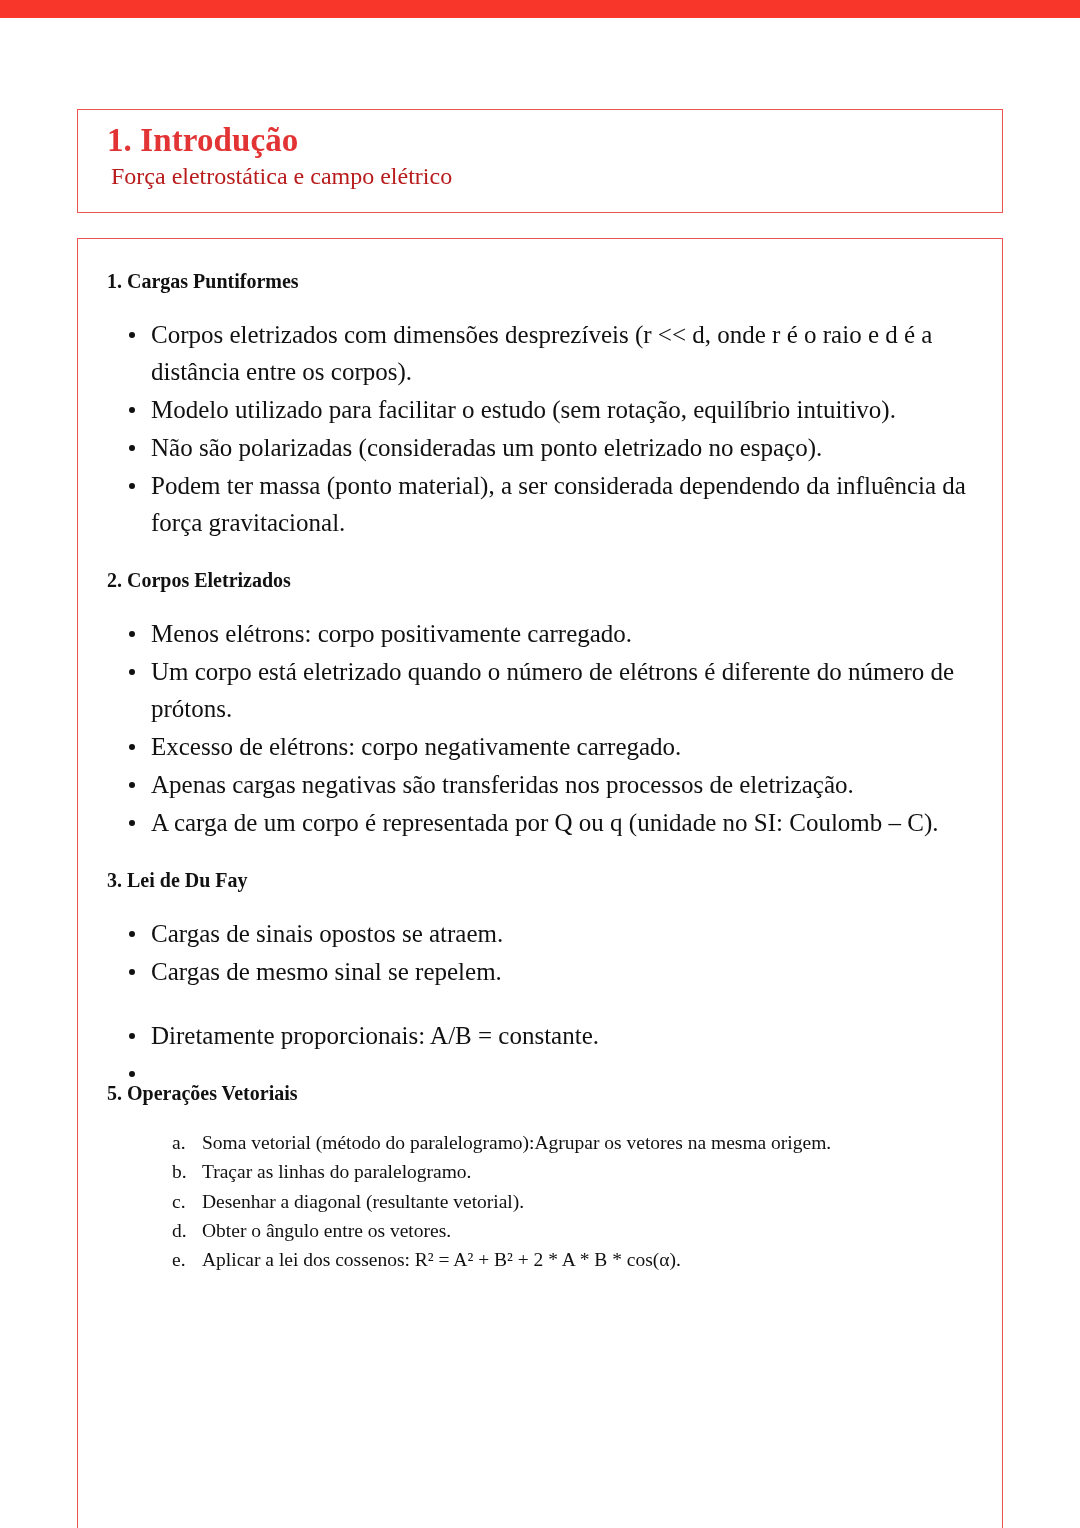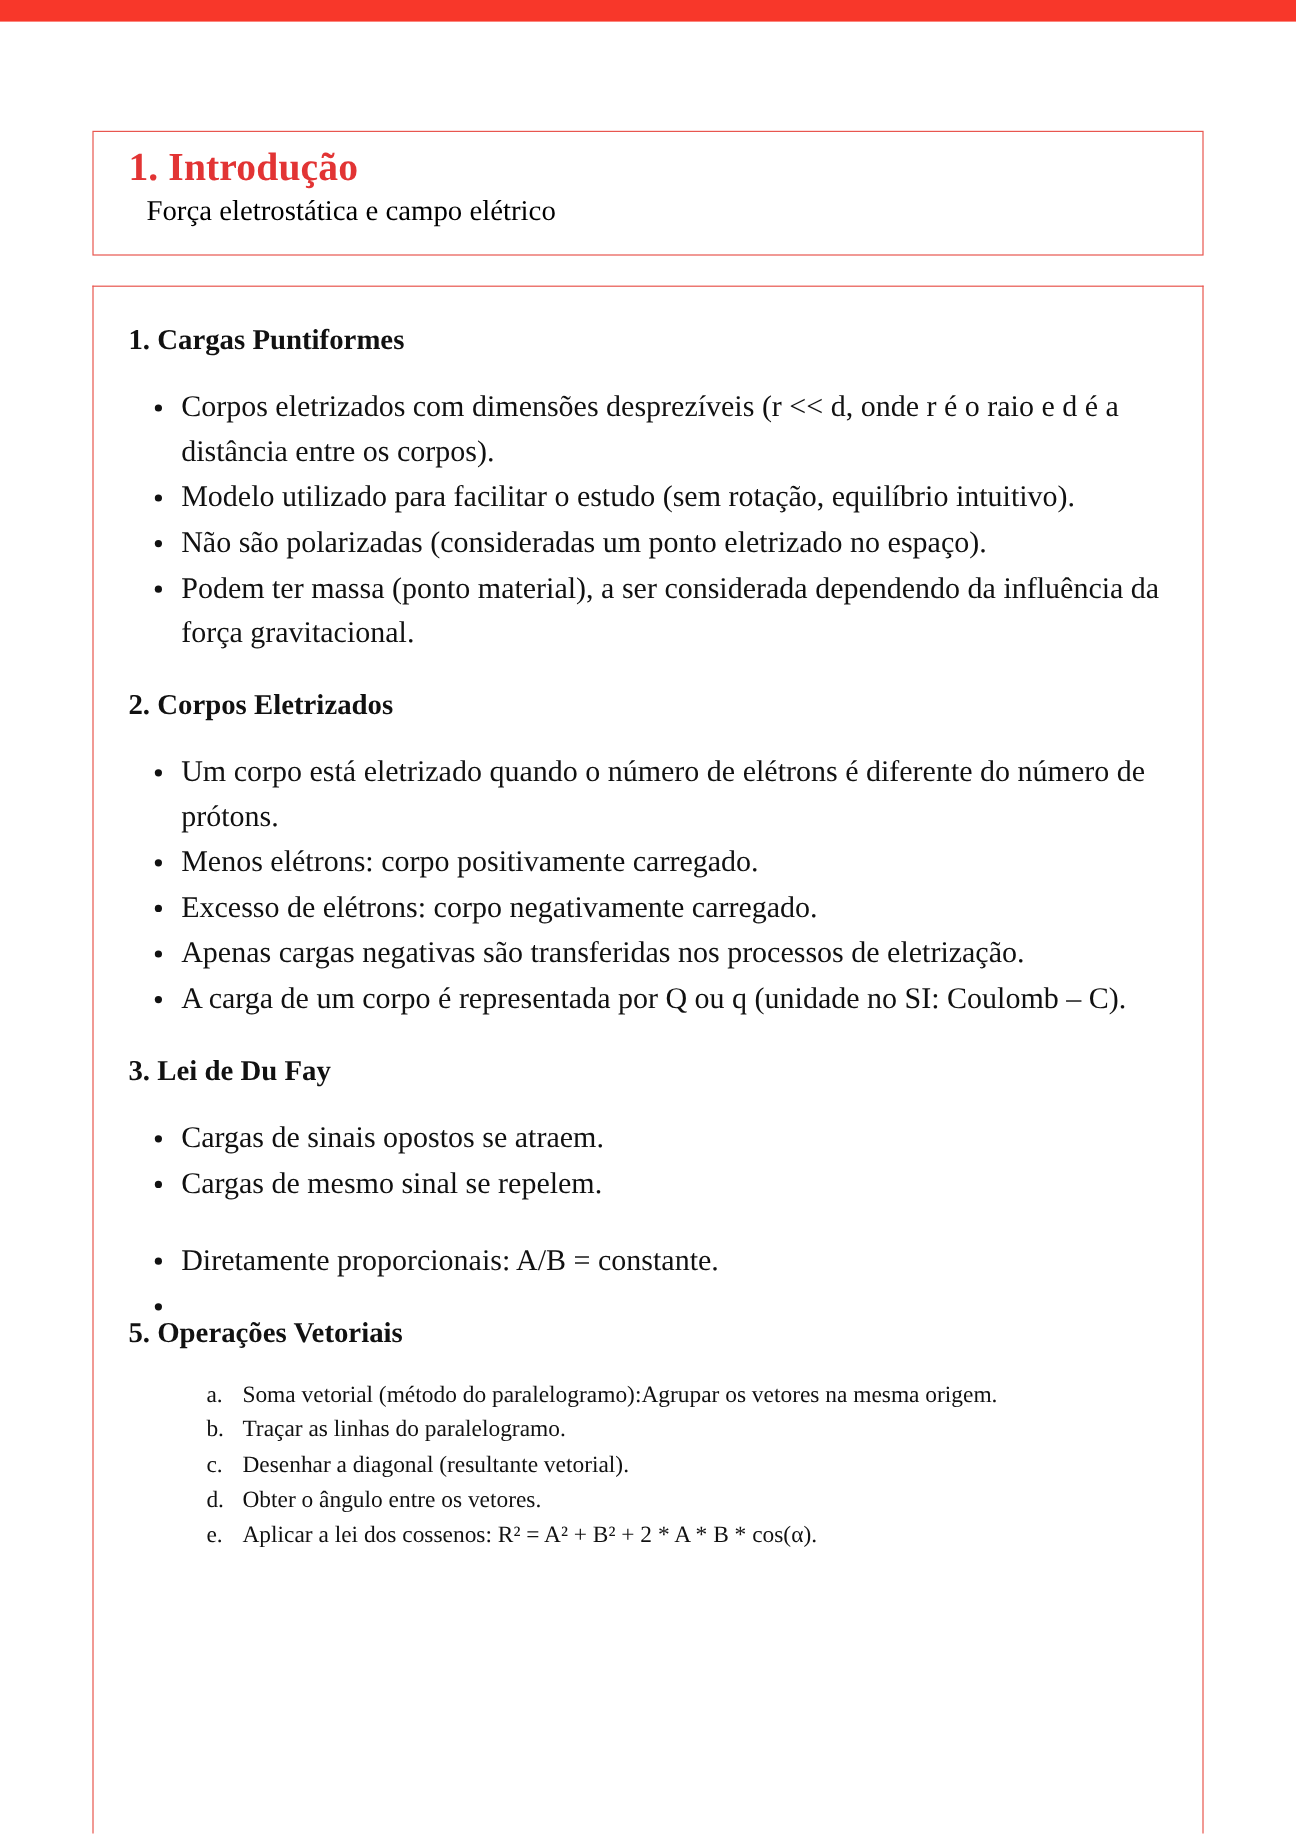--- a/index.html
+++ b/index.html
@@ -56,23 +56,23 @@
     font-size: 33px;
     font-weight: bold;
     color: #e23434;
     line-height: 1.08;
     letter-spacing: 0.1px;
     margin: 0;
   }
   .doc-subtitle {
     font-size: 24px;
     font-weight: normal;
-    color: #000000;
+    color: #b91c1c;
     line-height: 1.2;
-    margin: 3px 0 0 15px;
+    margin: 3px 0 0 4px;
   }
 
   
   .content-box {
     position: absolute;
     left: 77px;
     top: 238px;
     width: 926px;
     height: 1310px;            
     border: 1.6px solid #e8564f;
@@ -85,21 +85,21 @@
   }
 
   
   .section {
     margin: 0;
   }
   .section + .section {
     margin-top: 27px;
   }
   .section-heading {
-    font-size: 24px;
+    font-size: 20px;
     font-weight: bold;
     color: #111111;
     margin: 0 0 22px 0;
     line-height: 1.25;
   }
 
   
   ul.bullets {
     list-style: none;
     margin: 0;
@@ -183,25 +183,25 @@
             <span>Podem ter massa (ponto material), a ser considerada dependendo da influência da força gravitacional.</span>
           </li>
         </ul>
       </div>
 
       <div class="section">
         <div class="section-heading">2. Corpos Eletrizados</div>
         <ul class="bullets">
           <li>
             <span class="bullet-dot"></span>
+            <span>Menos elétrons: corpo positivamente carregado.</span>
+          </li>
+          <li>
+            <span class="bullet-dot"></span>
             <span>Um corpo está eletrizado quando o número de elétrons é diferente do número de prótons.</span>
-          </li>
-          <li>
-            <span class="bullet-dot"></span>
-            <span>Menos elétrons: corpo positivamente carregado.</span>
           </li>
           <li>
             <span class="bullet-dot"></span>
             <span>Excesso de elétrons: corpo negativamente carregado.</span>
           </li>
           <li>
             <span class="bullet-dot"></span>
             <span>Apenas cargas negativas são transferidas nos processos de eletrização.</span>
           </li>
           <li>

